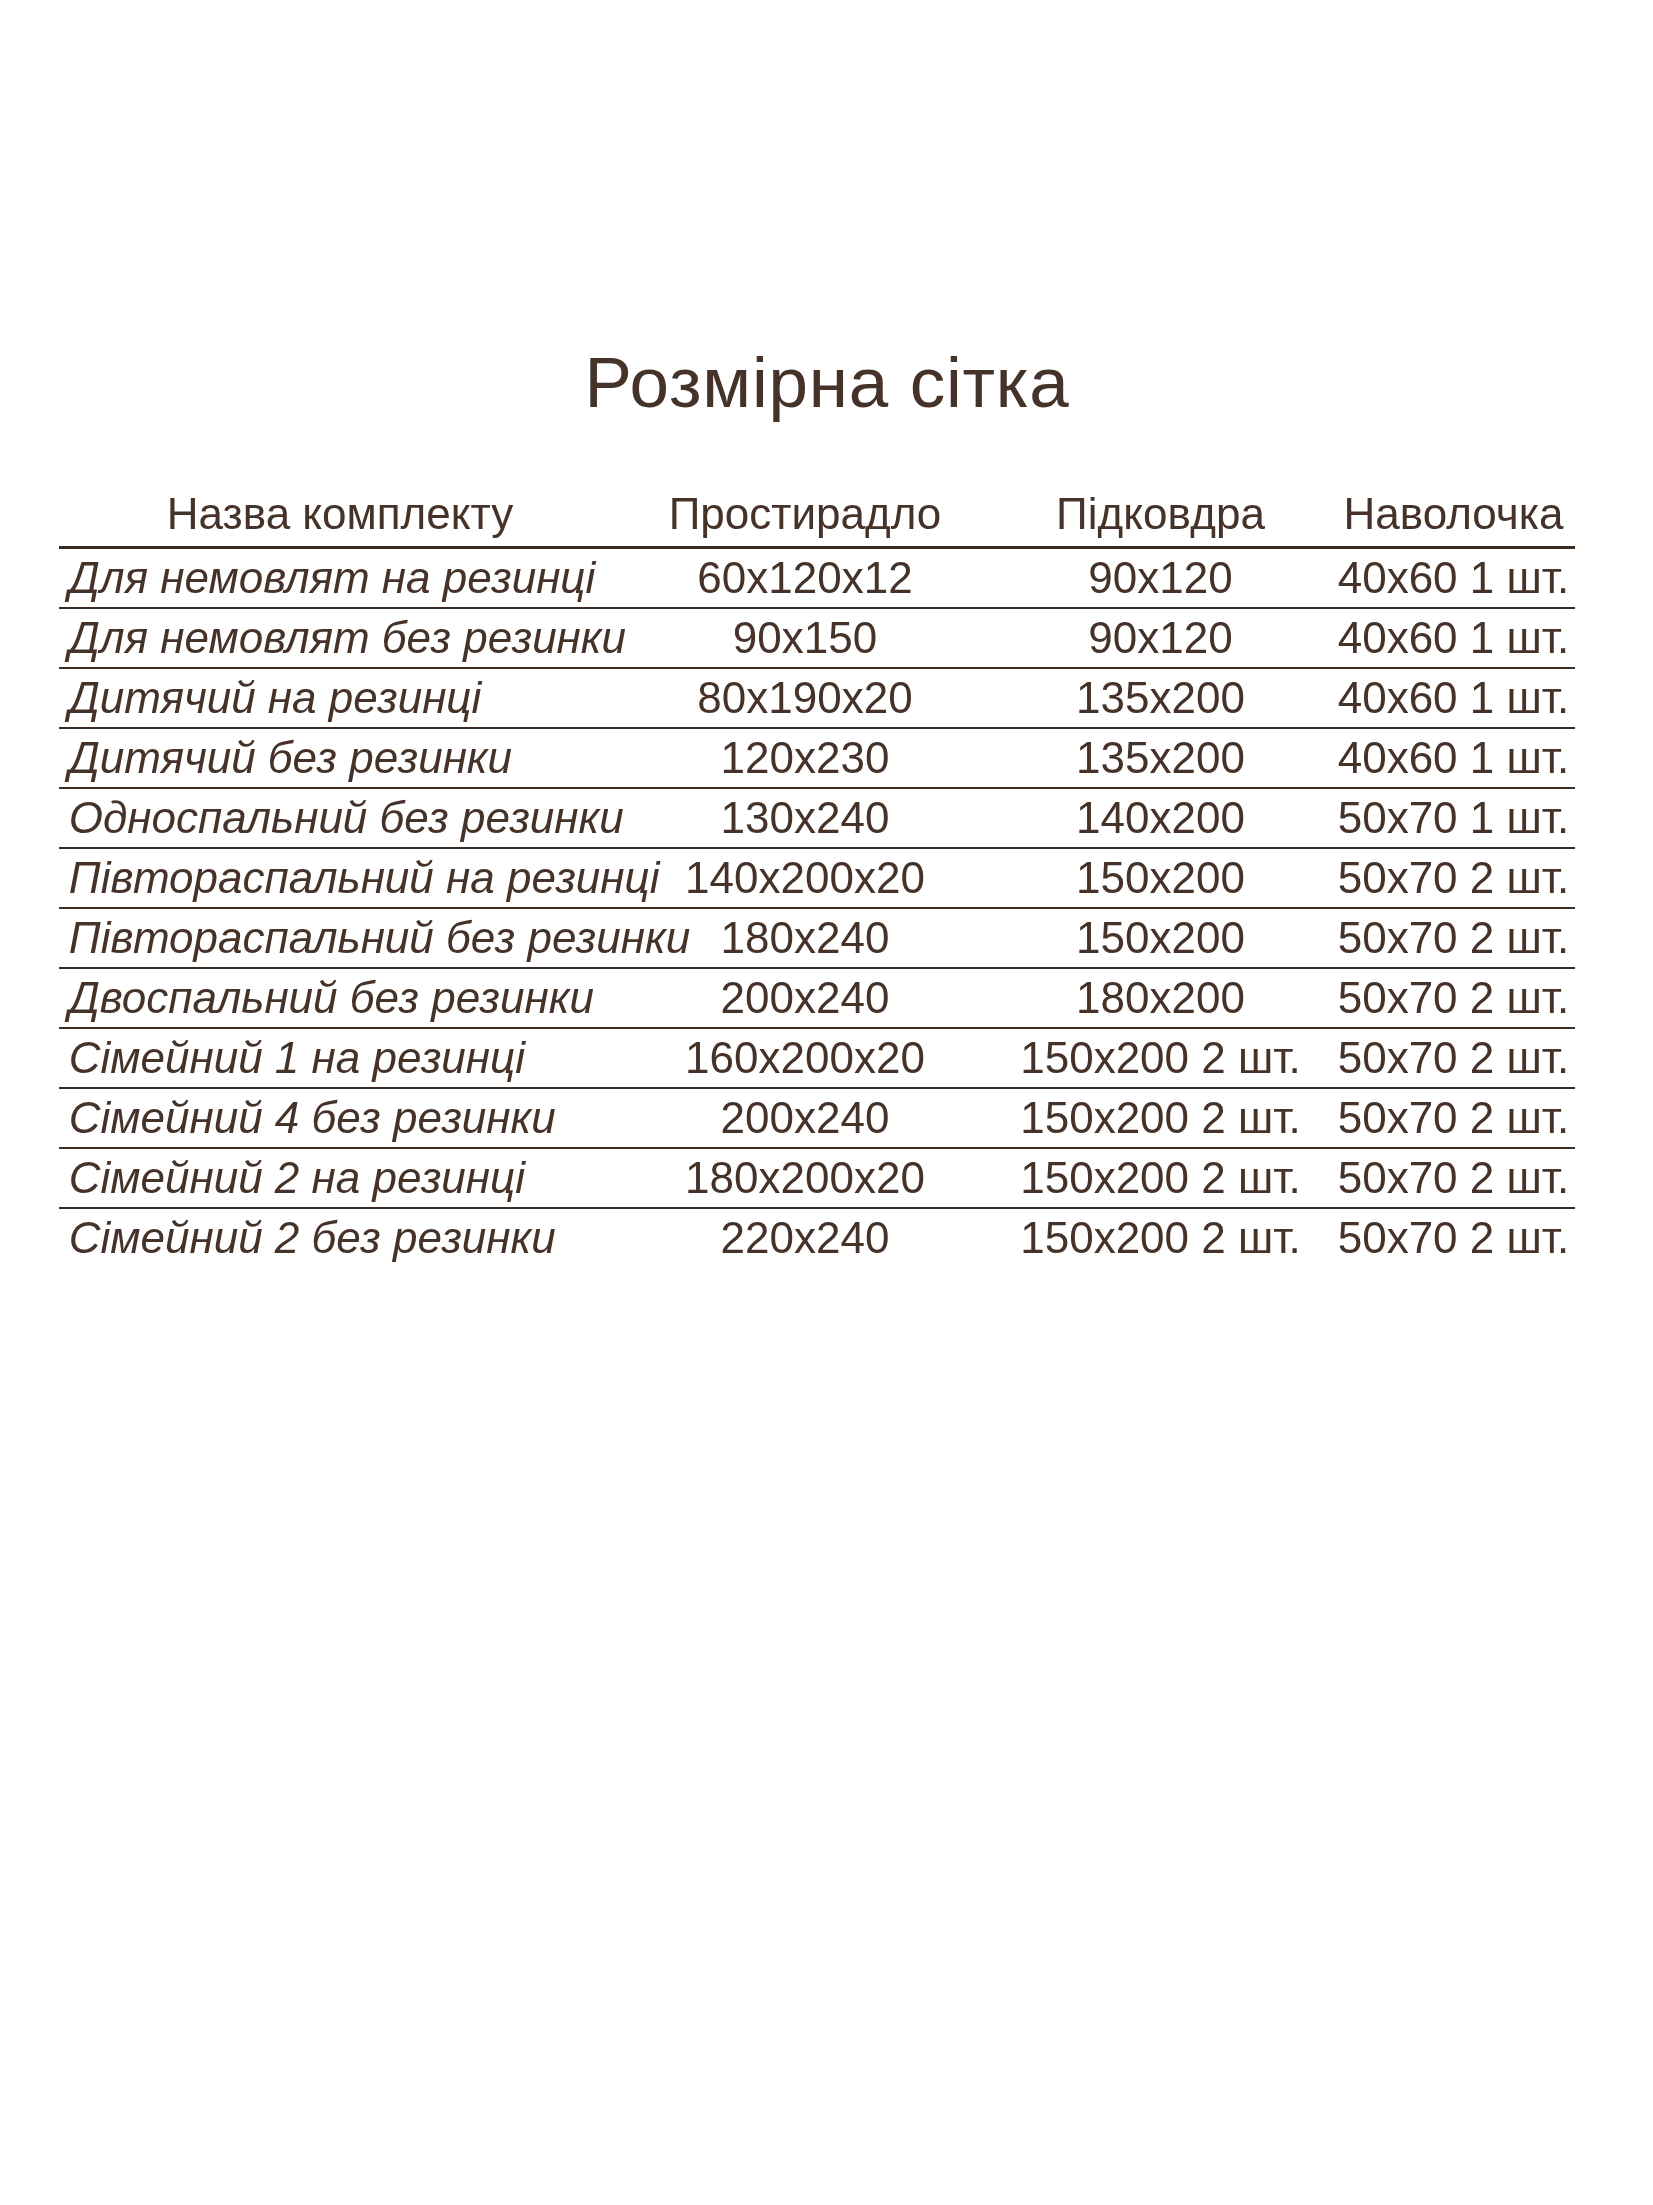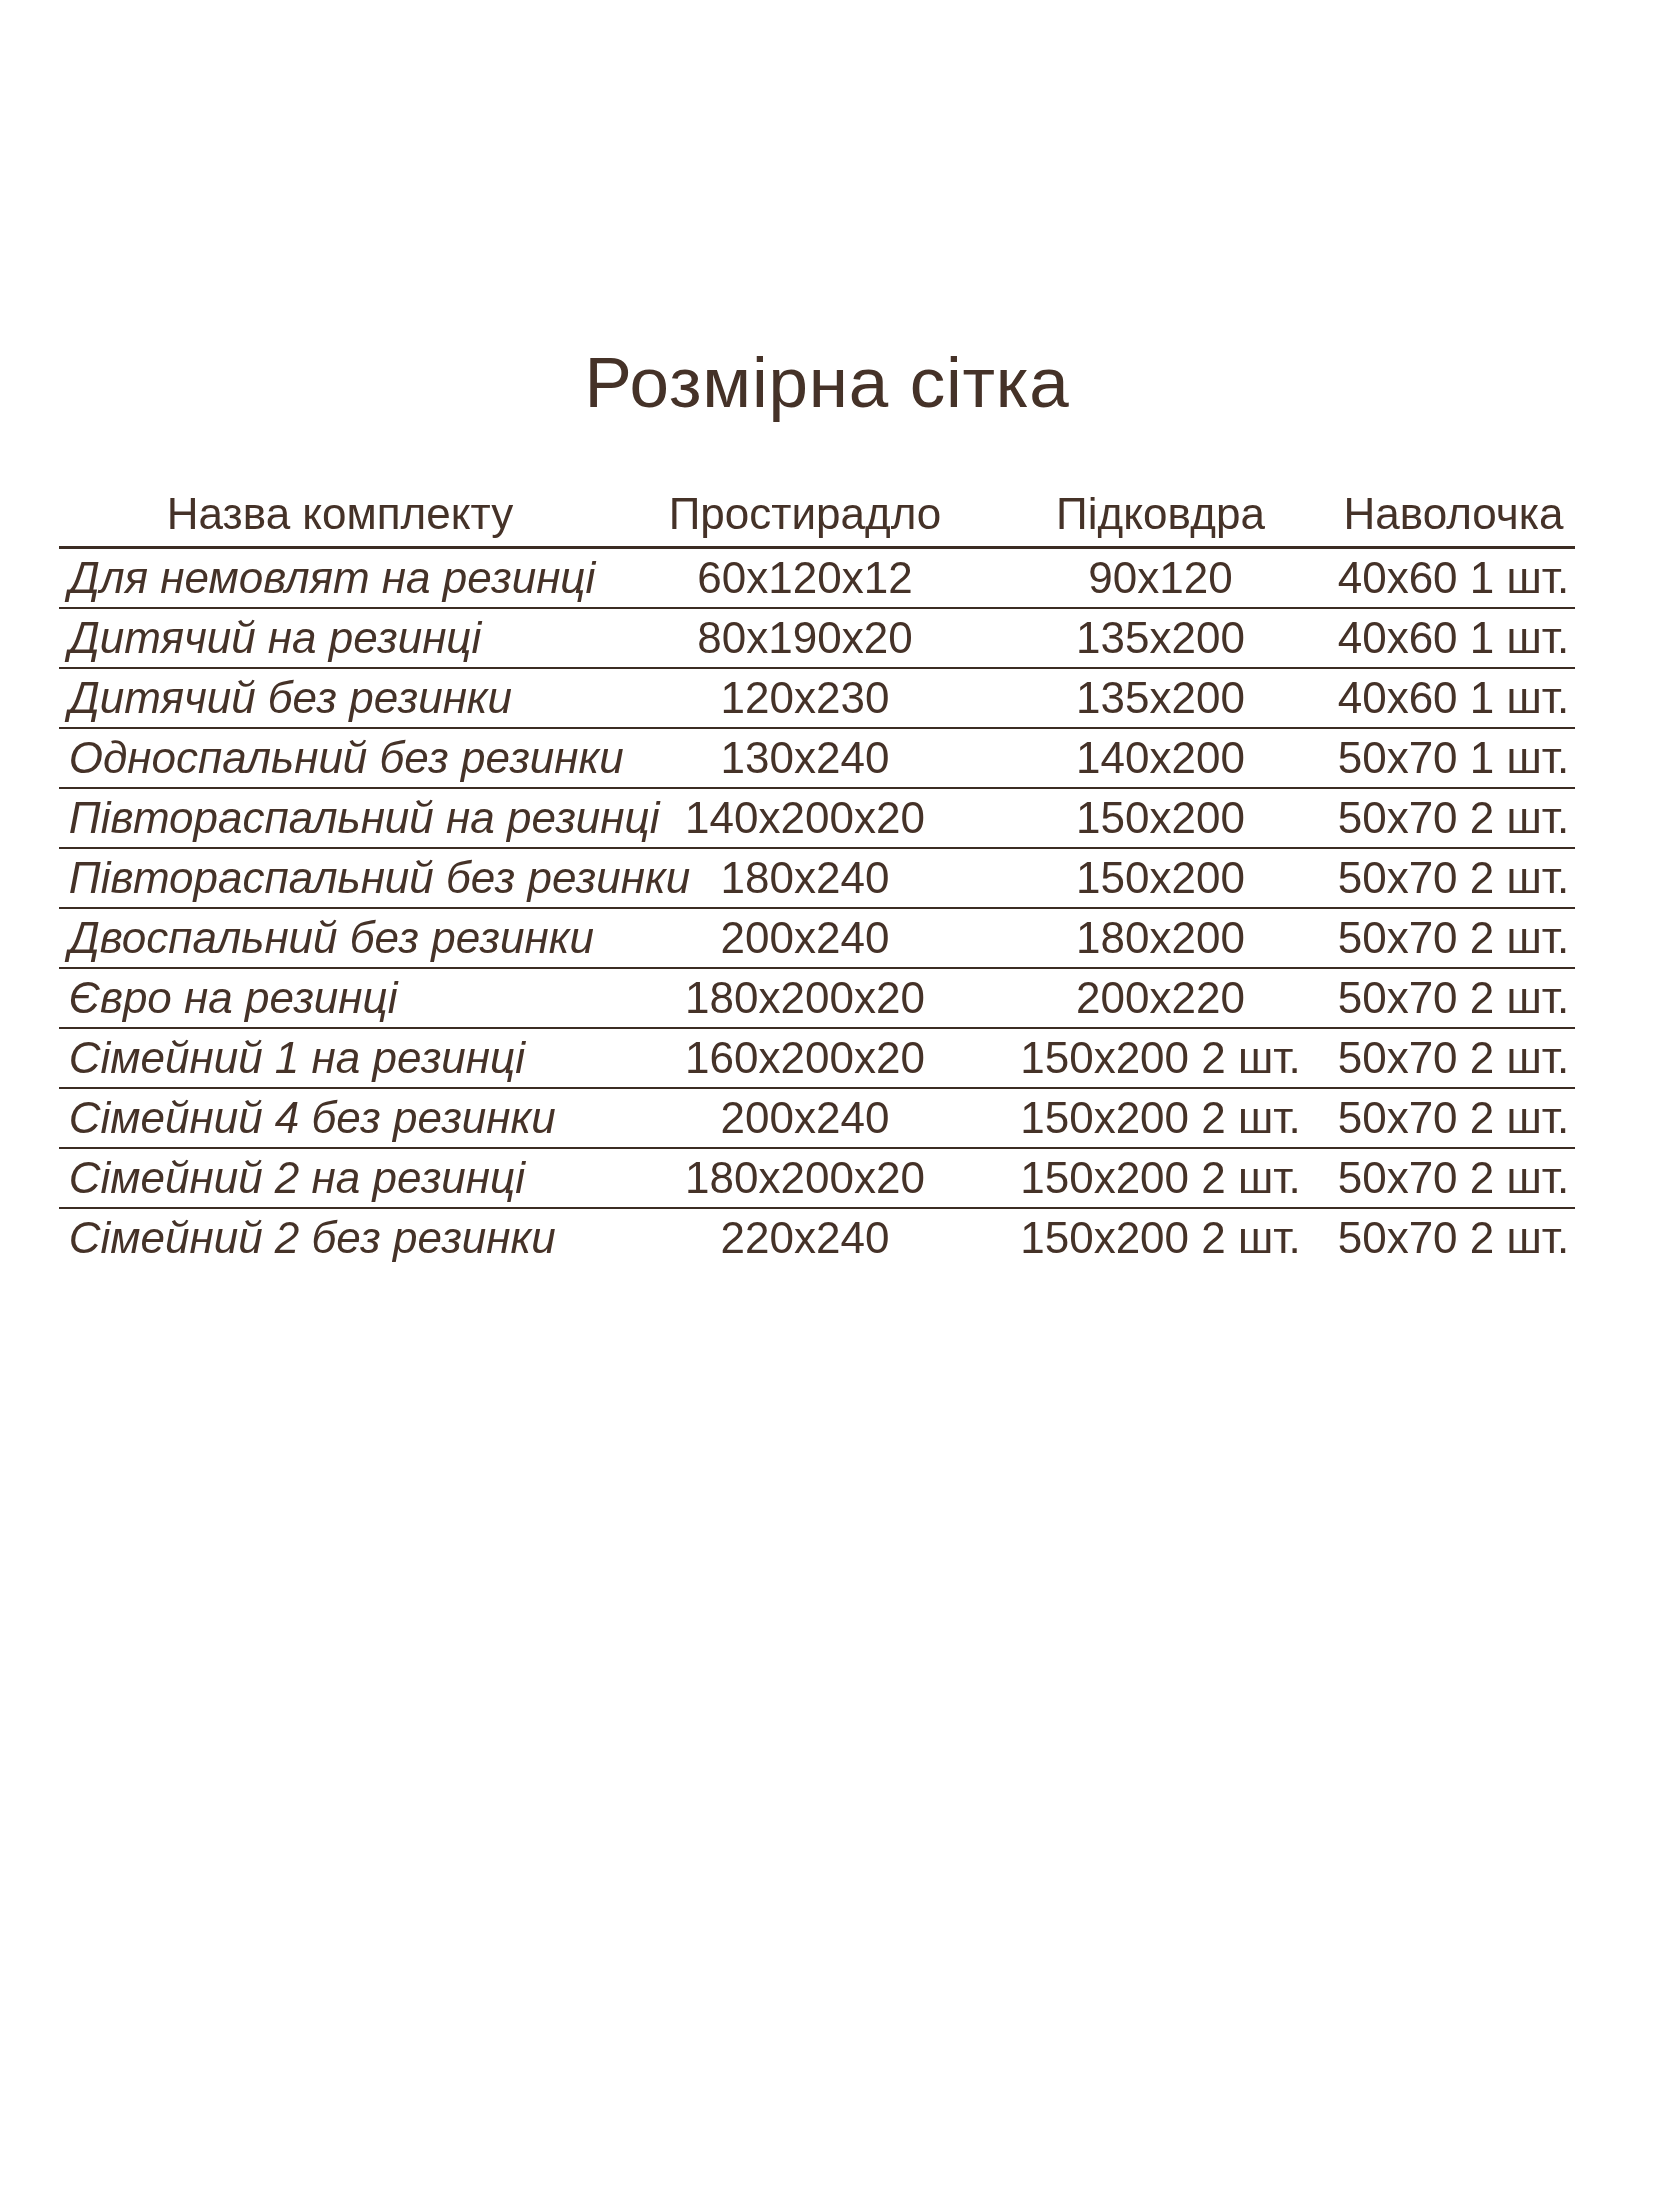--- a/index.html
+++ b/index.html
@@ -93,20 +93,26 @@
       </tr>
     </thead>
     <tbody>
         <tr>
     <td>Для немовлят на резинці</td>
     <td>60х120х12</td>
     <td>90х120</td>
     <td>40х60 1 шт.</td>
   </tr>
         <tr>
+    <td>Для немовлят без резинки</td>
+    <td>90х150</td>
+    <td>90х120</td>
+    <td>40х60 1 шт.</td>
+  </tr>
+        <tr>
     <td>Дитячий на резинці</td>
     <td>80х190х20</td>
     <td>135х200</td>
     <td>40х60 1 шт.</td>
   </tr>
         <tr>
     <td>Дитячий без резинки</td>
     <td>120х230</td>
     <td>135х200</td>
     <td>40х60 1 шт.</td>
@@ -129,26 +135,20 @@
     <td>150х200</td>
     <td>50х70 2 шт.</td>
   </tr>
         <tr>
     <td>Двоспальний без резинки</td>
     <td>200х240</td>
     <td>180х200</td>
     <td>50х70 2 шт.</td>
   </tr>
         <tr>
-    <td>Євро на резинці</td>
-    <td>180х200х20</td>
-    <td>200х220</td>
-    <td>50х70 2 шт.</td>
-  </tr>
-        <tr>
     <td>Сімейний 1 на резинці</td>
     <td>160х200х20</td>
     <td>150х200 2 шт.</td>
     <td>50х70 2 шт.</td>
   </tr>
         <tr>
     <td>Сімейний 4 без резинки</td>
     <td>200х240</td>
     <td>150х200 2 шт.</td>
     <td>50х70 2 шт.</td>

